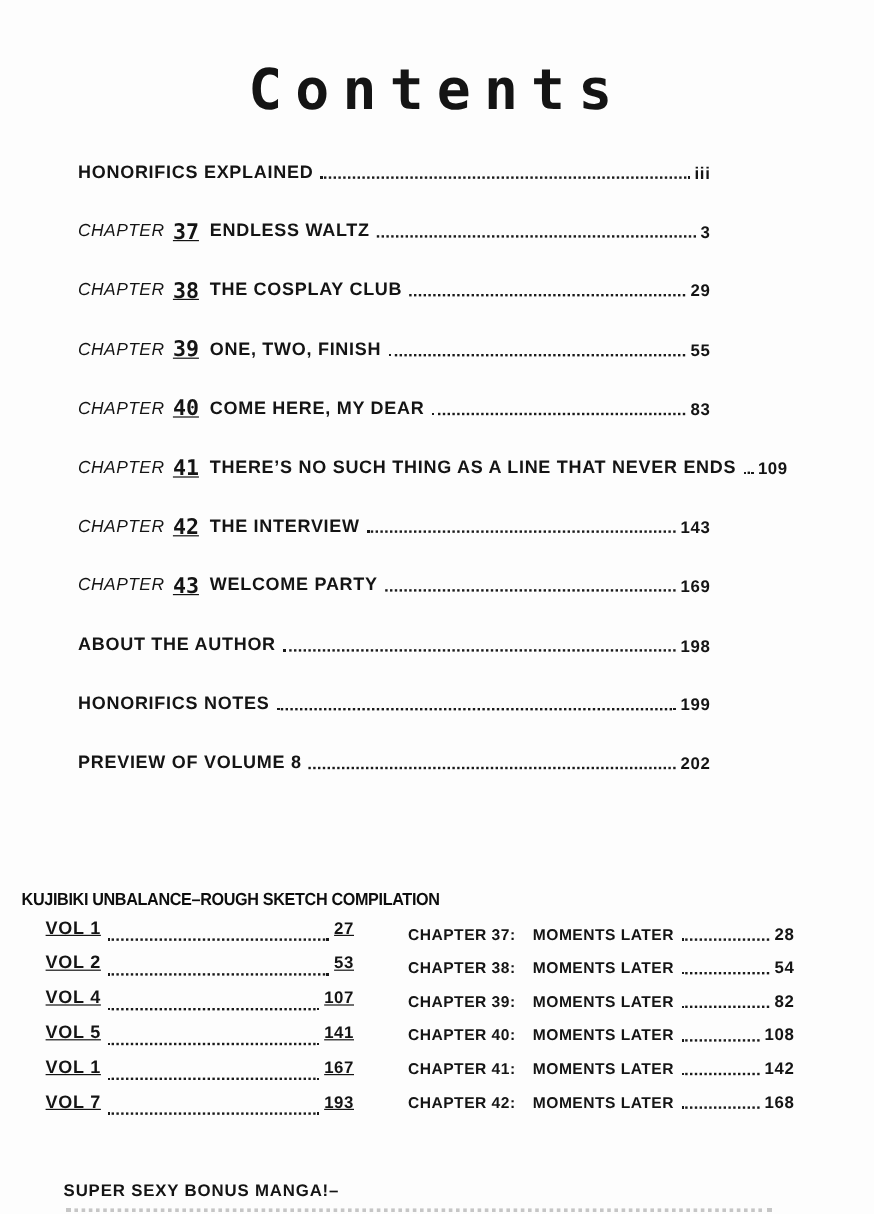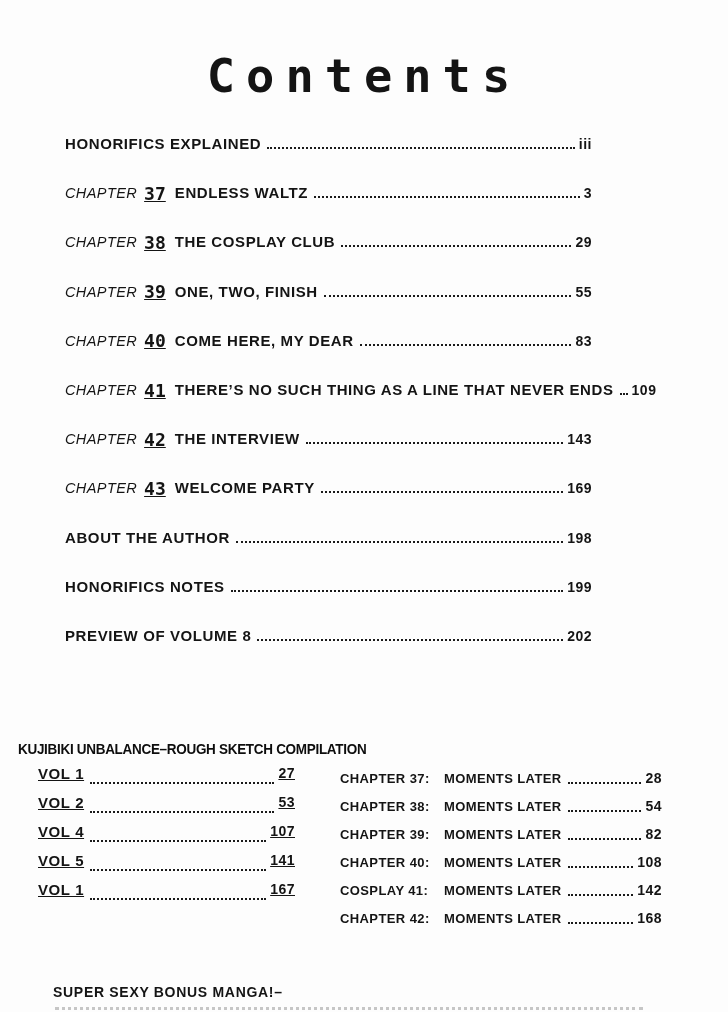--- a/index.html
+++ b/index.html
@@ -182,20 +182,25 @@
   <div class="vrow">
     <span class="lbl">VOL 5</span>
     <span class="leader"></span>
     <span class="pg">141</span>
   </div>
   <div class="vrow">
     <span class="lbl">VOL 1</span>
     <span class="leader"></span>
     <span class="pg">167</span>
   </div>
+  <div class="vrow">
+    <span class="lbl">VOL 7</span>
+    <span class="leader"></span>
+    <span class="pg">193</span>
+  </div>
 </div>
 
 <div class="moments">
   <div class="mrow">
     <span class="mch">CHAPTER 37:</span>
     <span class="mtitle">MOMENTS LATER</span>
     <span class="leader"></span>
     <span class="pg">28</span>
   </div>
   <div class="mrow">
@@ -210,21 +215,21 @@
     <span class="leader"></span>
     <span class="pg">82</span>
   </div>
   <div class="mrow">
     <span class="mch">CHAPTER 40:</span>
     <span class="mtitle">MOMENTS LATER</span>
     <span class="leader"></span>
     <span class="pg">108</span>
   </div>
   <div class="mrow">
-    <span class="mch">COSPLAY 41:</span>
+    <span class="mch">CHAPTER 41:</span>
     <span class="mtitle">MOMENTS LATER</span>
     <span class="leader"></span>
     <span class="pg">142</span>
   </div>
   <div class="mrow">
     <span class="mch">CHAPTER 42:</span>
     <span class="mtitle">MOMENTS LATER</span>
     <span class="leader"></span>
     <span class="pg">168</span>
   </div>

